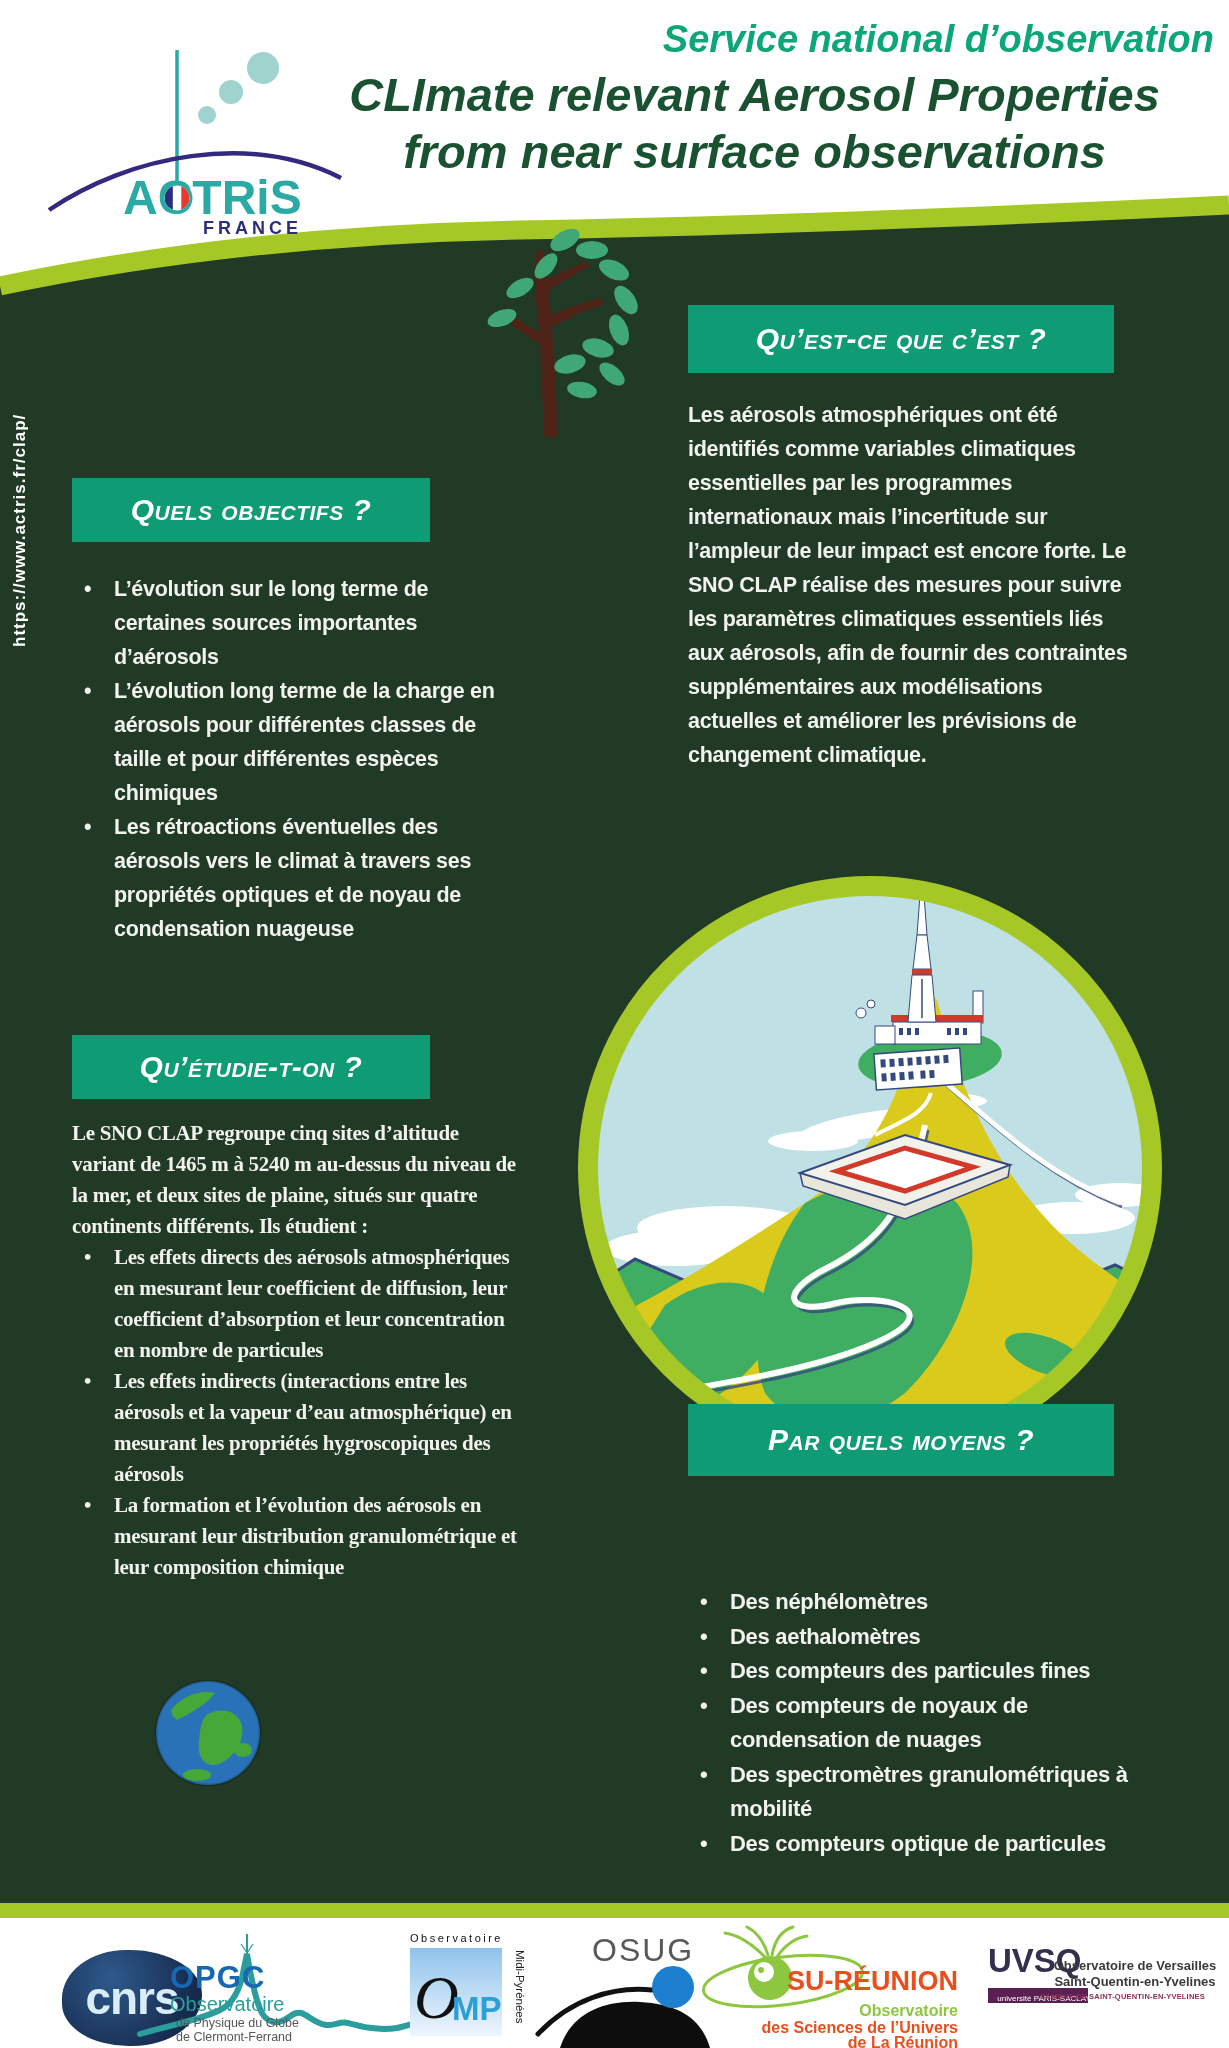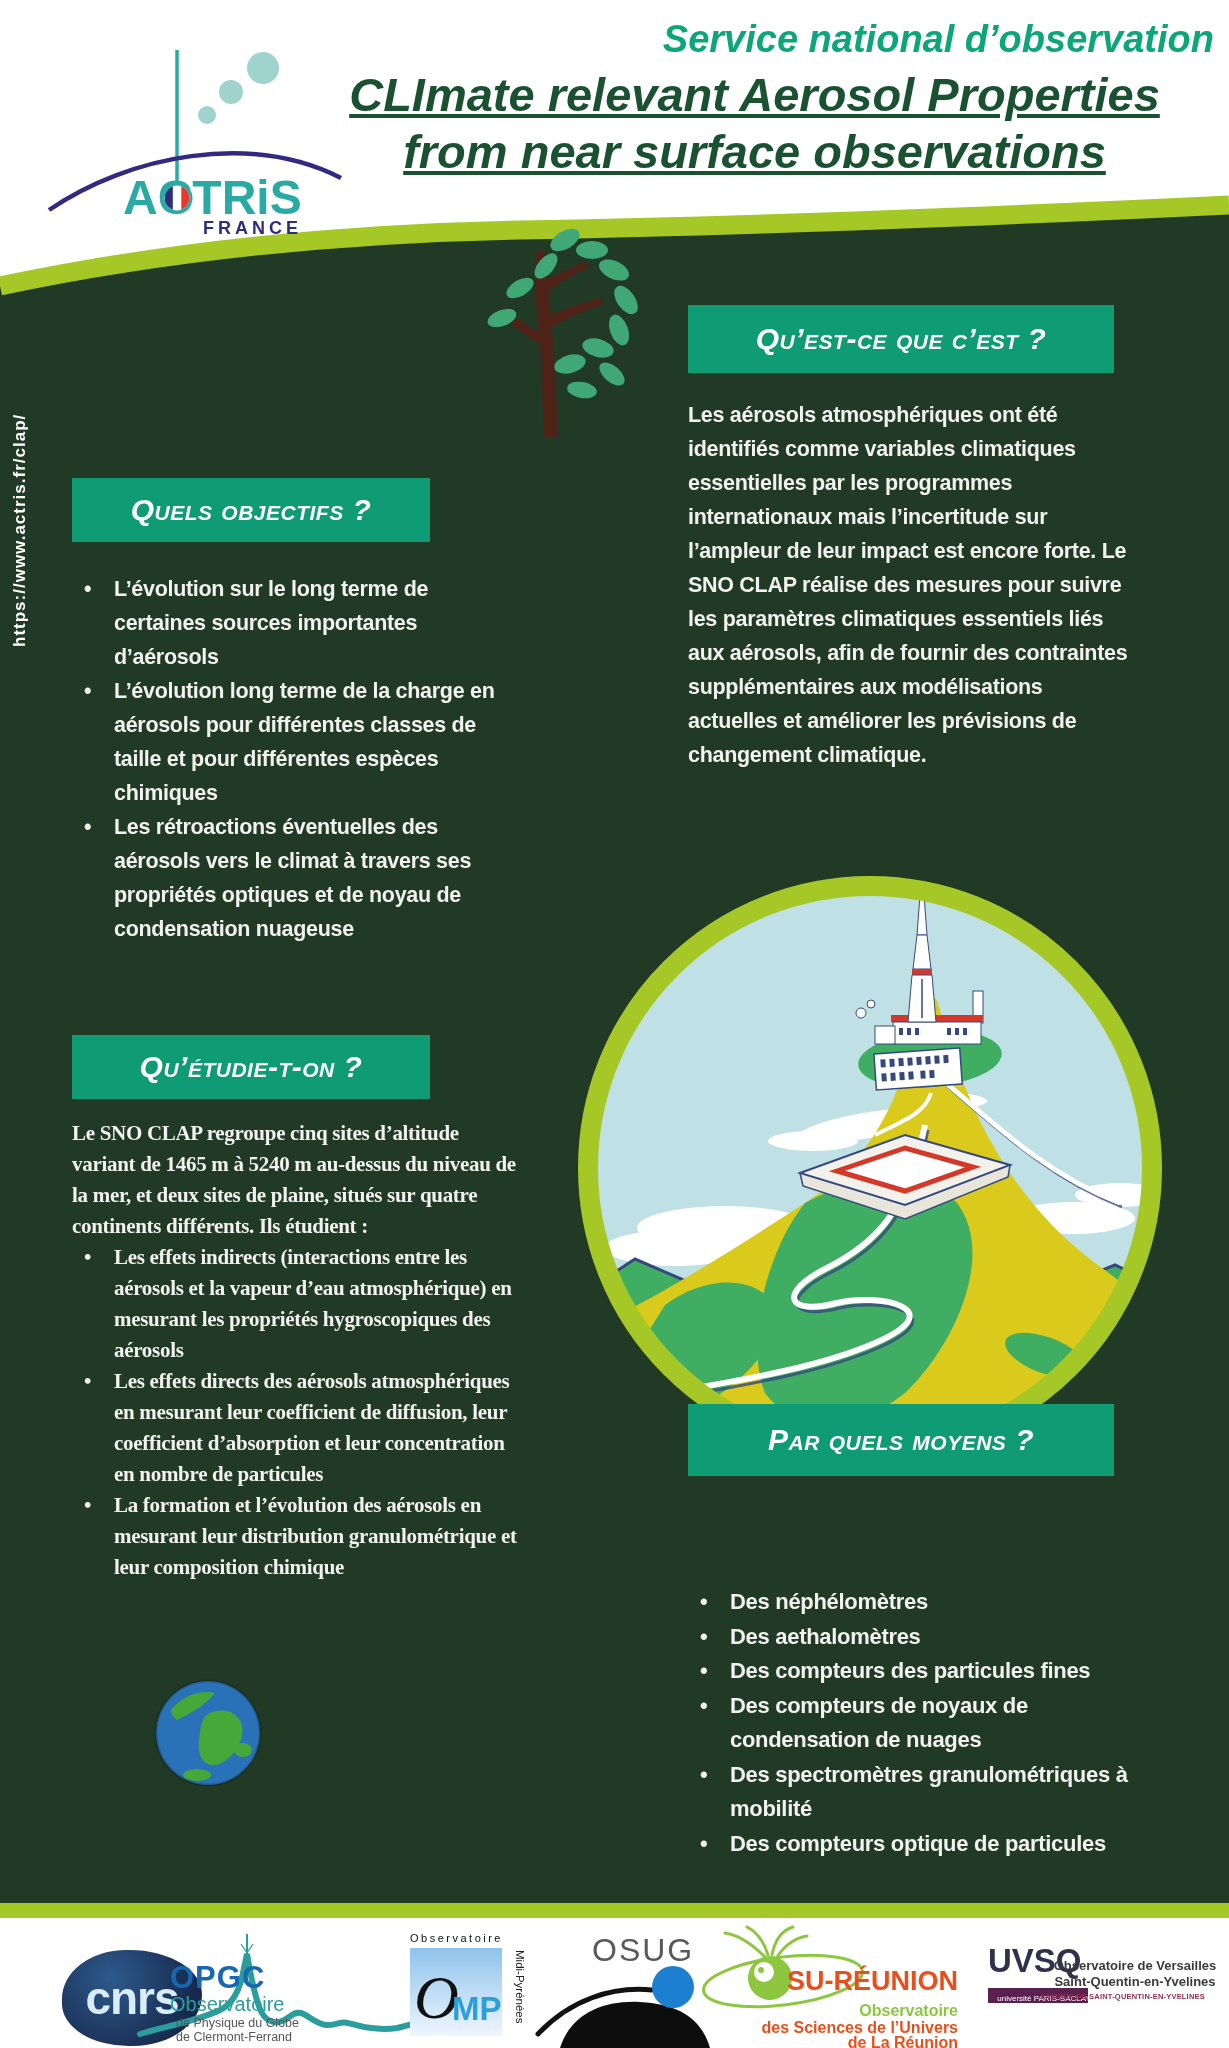--- a/index.html
+++ b/index.html
@@ -10,21 +10,21 @@
   }
   .abs{position:absolute;}
   
   .kicker{
     position:absolute;left:300px;right:15px;top:18px;text-align:right;
     font-size:38px;font-weight:bold;font-style:italic;color:#0ca678;
   }
   .main-title{
     position:absolute;left:290px;right:10px;top:66px;text-align:center;
     font-size:47px;line-height:57px;font-weight:bold;font-style:italic;
-    color:#1a5130;white-space:pre-line;text-decoration:underline;
+    color:#1a5130;white-space:pre-line;
   }
   
   .side-url{
     position:absolute;left:10px;top:302px;height:345px;
     writing-mode:vertical-rl;transform:rotate(180deg);
     font-size:17px;font-weight:bold;color:#ffffff;letter-spacing:1px;
   }
   
   .banner{
     position:absolute;background:#0f9b74;color:#ffffff;
@@ -138,22 +138,22 @@
     </ul>
   </div>
 
   <div class="banner" style="left:72px;top:1027px;width:358px;height:64px;margin-top:8px;">
     <span>Qu’étudie-t-on ?</span>
   </div>
 
   <div class="body-text tight" style="left:72px;top:1118px;width:452px;">
     <p>Le SNO CLAP regroupe cinq sites d’altitude variant de 1465 m à 5240 m au-dessus du niveau de la mer, et deux sites de plaine, situés sur quatre continents différents. Ils étudient :</p>
     <ul>
+      <li>Les effets directs des aérosols atmosphériques en mesurant leur coefficient de diffusion, leur coefficient d’absorption et leur concentration en nombre de particules</li>
       <li>Les effets indirects (interactions entre les aérosols et la vapeur d’eau atmosphérique) en mesurant les propriétés hygroscopiques des aérosols</li>
-      <li>Les effets directs des aérosols atmosphériques en mesurant leur coefficient de diffusion, leur coefficient d’absorption et leur concentration en nombre de particules</li>
       <li>La formation et l’évolution des aérosols en mesurant leur distribution granulométrique et leur composition chimique</li>
     </ul>
   </div>
 
   <svg class="abs" style="left:153px;top:1678px;" width="110" height="110" viewBox="0 0 110 110">
     <circle cx="55" cy="55" r="52" fill="#2a72b8"></circle>
     <g fill="#47a83a">
       <path d="M55,36 C70,28 86,34 89,48 C92,62 81,80 66,86 C52,91 44,78 46,64 C47,52 48,40 55,36 Z"></path>
       <path d="M18,32 C28,18 48,11 62,15 C54,26 38,35 24,42 C20,39 18,36 18,32 Z"></path>
       <ellipse cx="90" cy="72" rx="9" ry="7"></ellipse>

